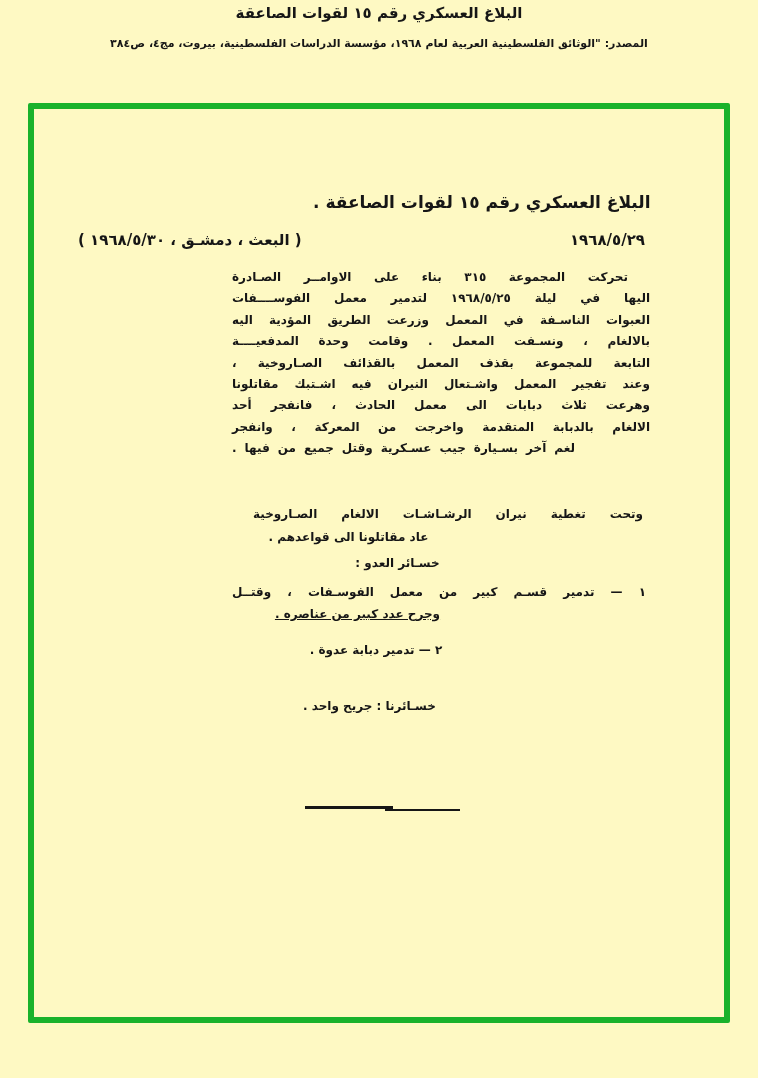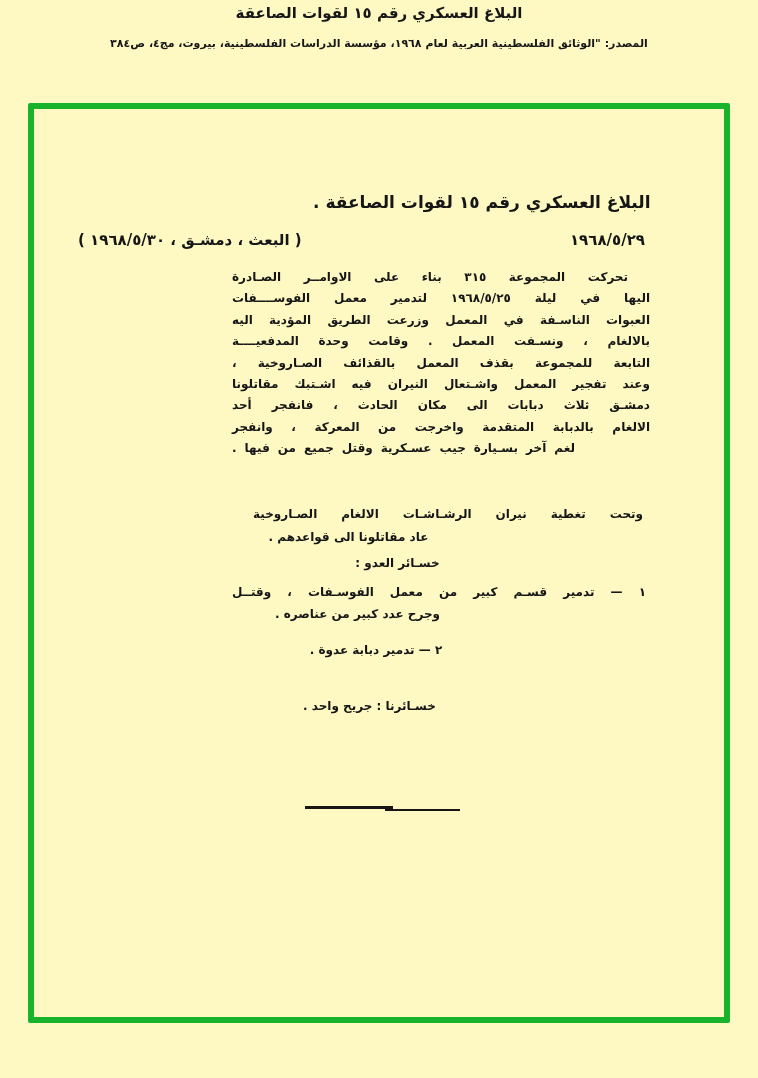--- a/index.html
+++ b/index.html
@@ -68,21 +68,21 @@
   }
   .rl {  
     text-align: center; white-space: nowrap; display: block;
   }
   .ind22  { padding-right: 22px; }
   .ind75  { padding-right: 75px; }
   .p2l1   { padding-right: 7px; padding-left: 21px; }
   .ind185 { padding-right: 185px; }
   .ind87  { padding-right: 87px; }
   .ind4   { padding-right: 4px; }
-  .ind167 { padding-right: 167px; }
+  .ind167 { padding-right: 167px; text-decoration: underline; }
   .ind130 { padding-right: 130px; }
   .ind123 { padding-right: 123px; }
   .ind143 { padding-right: 143px; }
 
   
   .sep-a { position: absolute; left: 305px; top: 806px; width: 88px; height: 3px; background: #161616; }
   .sep-b { position: absolute; left: 385px; top: 809px; width: 75px; height: 2px; background: #161616; }
 </style>
 </head>
 <body>
@@ -102,21 +102,21 @@
     <div>( البعث ، دمشـق ، ١٩٦٨/٥/٣٠ )</div>
   </div>
 
   <div class="block p1 rtl">
     <span class="jl ind22">تحركت المجموعة ٣١٥ بناء على الاوامــر الصـادرة</span>
     <span class="jl">اليها في ليلة ١٩٦٨/٥/٢٥ لتدمير معمل الفوســــفات</span>
     <span class="jl">العبوات الناسـفة في المعمل وزرعت الطريق المؤدية اليه</span>
     <span class="jl">بالالغام ، ونسـفت المعمل . وقامت وحدة المدفعيــــة</span>
     <span class="jl">التابعة للمجموعة بقذف المعمل بالقذائف الصـاروخية ،</span>
     <span class="jl">وعند تفجير المعمل واشـتعال النيران فيه اشـتبك مقاتلونا</span>
-    <span class="jl">دمشـق ثلاث دبابات الى مكان الحادث ، فانفجر أحد</span>
+    <span class="jl">وهرعت ثلاث دبابات الى معمل الحادث ، فانفجر أحد</span>
     <span class="jl">الالغام بالدبابة المتقدمة واخرجت من المعركة ، وانفجر</span>
     <span class="jl ind75">لغم آخر بسـيارة جيب عسـكرية وقتل جميع من فيها .</span>
   </div>
 
   <div class="block p2 rtl">
     <span class="jl p2l1">وتحت تغطية نيران الرشـاشـات الالغام الصـاروخية</span>
     <span class="rl ind185">عاد مقاتلونا الى قواعدهم .</span>
   </div>
 
   <div class="block hding rtl">

